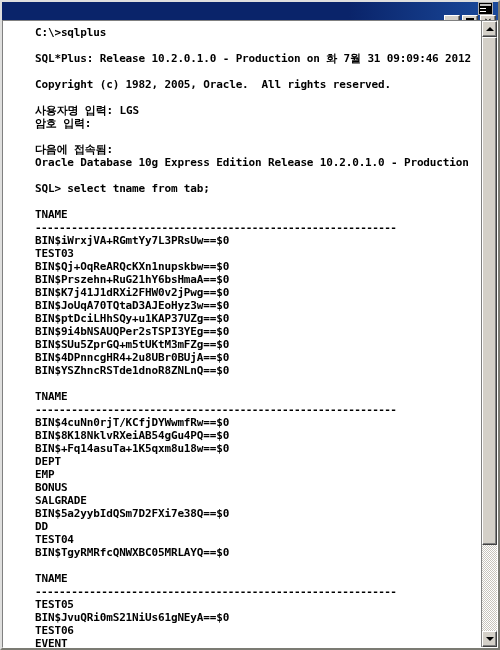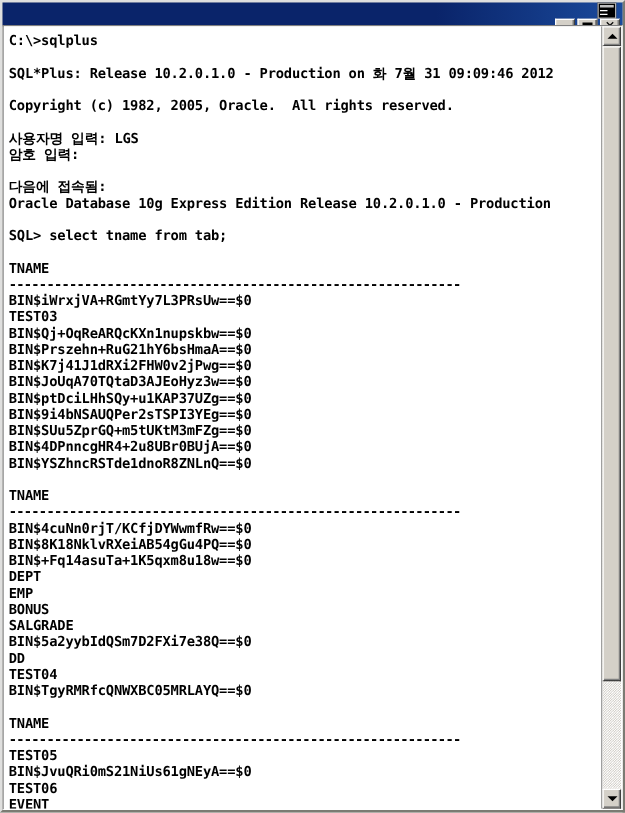--- a/index.html
+++ b/index.html
@@ -126,20 +126,21 @@
     flex: 1 1 auto;
     display: flex;
     background: #ffffff;
     border-left: 1px solid #808080;
     border-top: 1px solid #808080;
     border-right: 1px solid #ffffff;
     border-bottom: 1px solid #ffffff;
     box-sizing: border-box;
     overflow: hidden;
     position: relative;
+    padding-left: 28px;
   }
 
   #console-text {
     flex: 1 1 auto;
     background: #ffffff;
     color: #000000;
     font-family: "DejaVu Sans Mono", "Liberation Mono", monospace;
     font-size: 11px;
     font-weight: bold;
     line-height: 13px;

